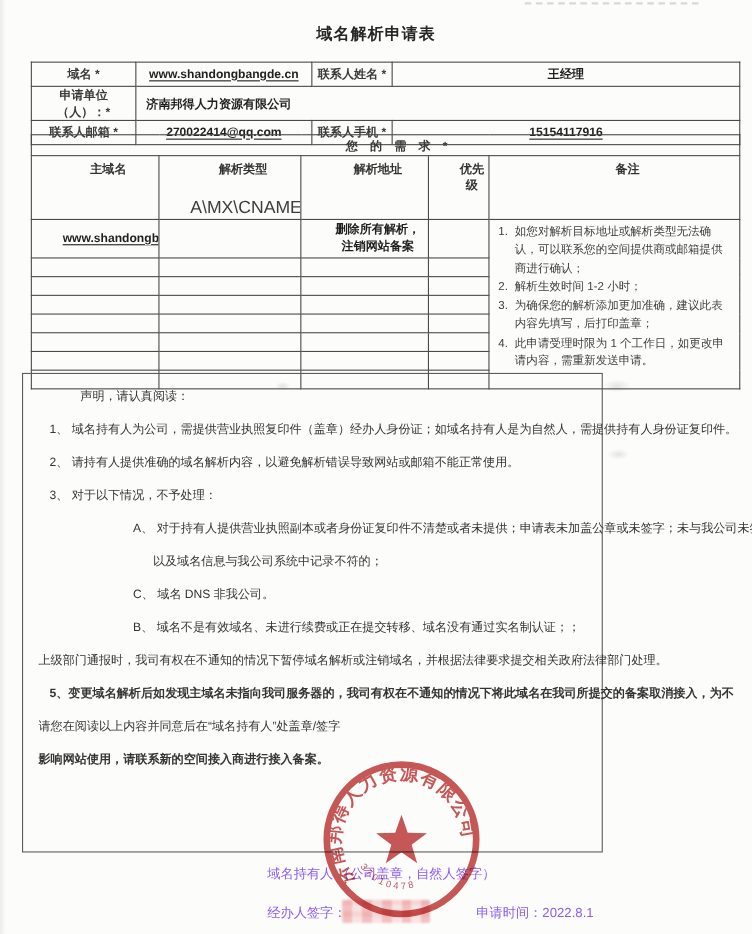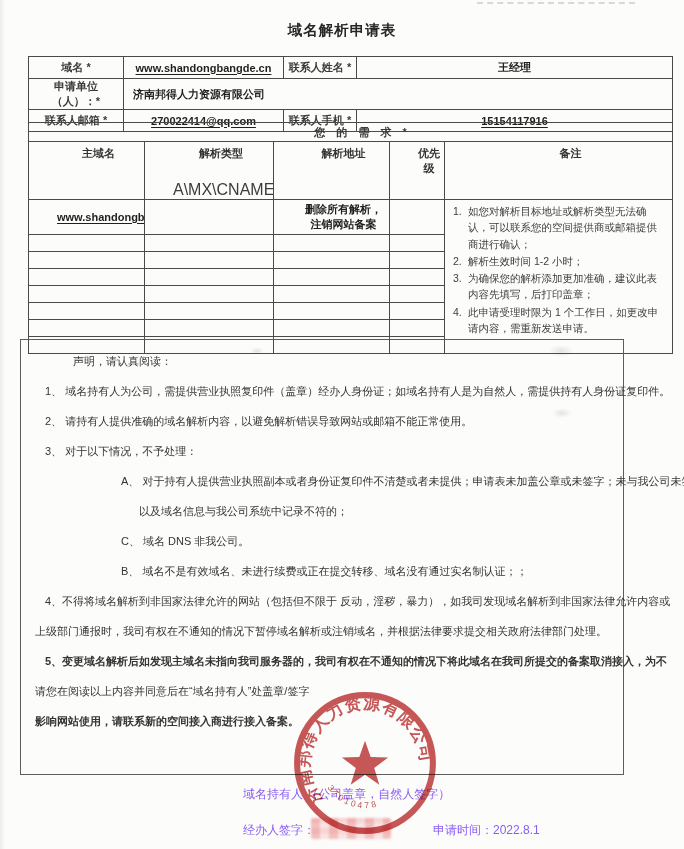--- a/index.html
+++ b/index.html
@@ -29,21 +29,21 @@
   #needs-table td.section{height:18px;font-weight:700;letter-spacing:4px;color:#3a3a3a;}
   #needs-table td.colhead{height:34px;font-weight:700;vertical-align:top;padding-top:4px;color:#333;}
   #needs-table td.colhead .sub{font-weight:400;margin-top:20px;font-size:16px;color:#3c3c3c;}
   #needs-table td.datacell{height:34px;font-weight:700;color:#1f1f1f;line-height:1.35;}
   #needs-table tr.empty td{height:16px;}
   #needs-table td.remarks{vertical-align:top;text-align:left;padding:3px 6px 0 8px;}
   .remark{display:flex;font-size:10.5px;line-height:1.55;color:#3d3d3d;margin-bottom:1px;}
   .remark .n{width:15px;flex:none;}
   .remark .t{flex:1;}
   #decl-box{
-    position:absolute;left:20px;top:339px;width:604px;height:436px;
+    position:absolute;left:20px;top:339px;width:528px;height:436px;
     border:1px solid #5c5c5a;box-sizing:border-box;padding:6px 10px 0 12px;
   }
   #decl-box p{
     margin:0;height:30px;line-height:30px;font-size:11px;
     white-space:nowrap;color:#343434;
   }
   p.ind-intro{padding-left:40px;}
   p.ind-item{padding-left:12px;}
   p.ind-sub{padding-left:88px;}
   p.ind-sub2{padding-left:106px;}
@@ -196,21 +196,20 @@
 
 <div id="decl-box">
   <p class="ind-intro">声明，请认真阅读：</p>
   <p class="ind-item">1、 域名持有人为公司，需提供营业执照复印件（盖章）经办人身份证；如域名持有人是为自然人，需提供持有人身份证复印件。</p>
   <p class="ind-item">2、 请持有人提供准确的域名解析内容，以避免解析错误导致网站或邮箱不能正常使用。</p>
   <p class="ind-item">3、 对于以下情况，不予处理：</p>
   <p class="ind-sub">A、 对于持有人提供营业执照副本或者身份证复印件不清楚或者未提供；申请表未加盖公章或未签字；未与我公司未签订合同</p>
   <p class="ind-sub2">以及域名信息与我公司系统中记录不符的；</p>
   <p class="ind-sub">C、 域名 DNS 非我公司。</p>
   <p class="ind-sub">B、 域名不是有效域名、未进行续费或正在提交转移、域名没有通过实名制认证；；</p>
-  <p class="ind-item">4、不得将域名解析到非国家法律允许的网站（包括但不限于 反动，淫秽，暴力），如我司发现域名解析到非国家法律允许内容或</p>
   <p class="ind-flush">上级部门通报时，我司有权在不通知的情况下暂停域名解析或注销域名，并根据法律要求提交相关政府法律部门处理。</p>
   <p class="ind-item bold">5、变更域名解析后如发现主域名未指向我司服务器的，我司有权在不通知的情况下将此域名在我司所提交的备案取消接入，为不</p>
   <p class="ind-flush">请您在阅读以上内容并同意后在“域名持有人”处盖章/签字</p>
   <p class="ind-flush bold">影响网站使用，请联系新的空间接入商进行接入备案。</p>
 </div>
 
 <div id="holder-line" class="footer-line">域名持有人 （公司盖章，自然人签字）</div>
 <div id="operator-line" class="footer-line">经办人签字：</div>
 <div id="sig-redact"></div>
 <div id="apply-line" class="footer-line">

